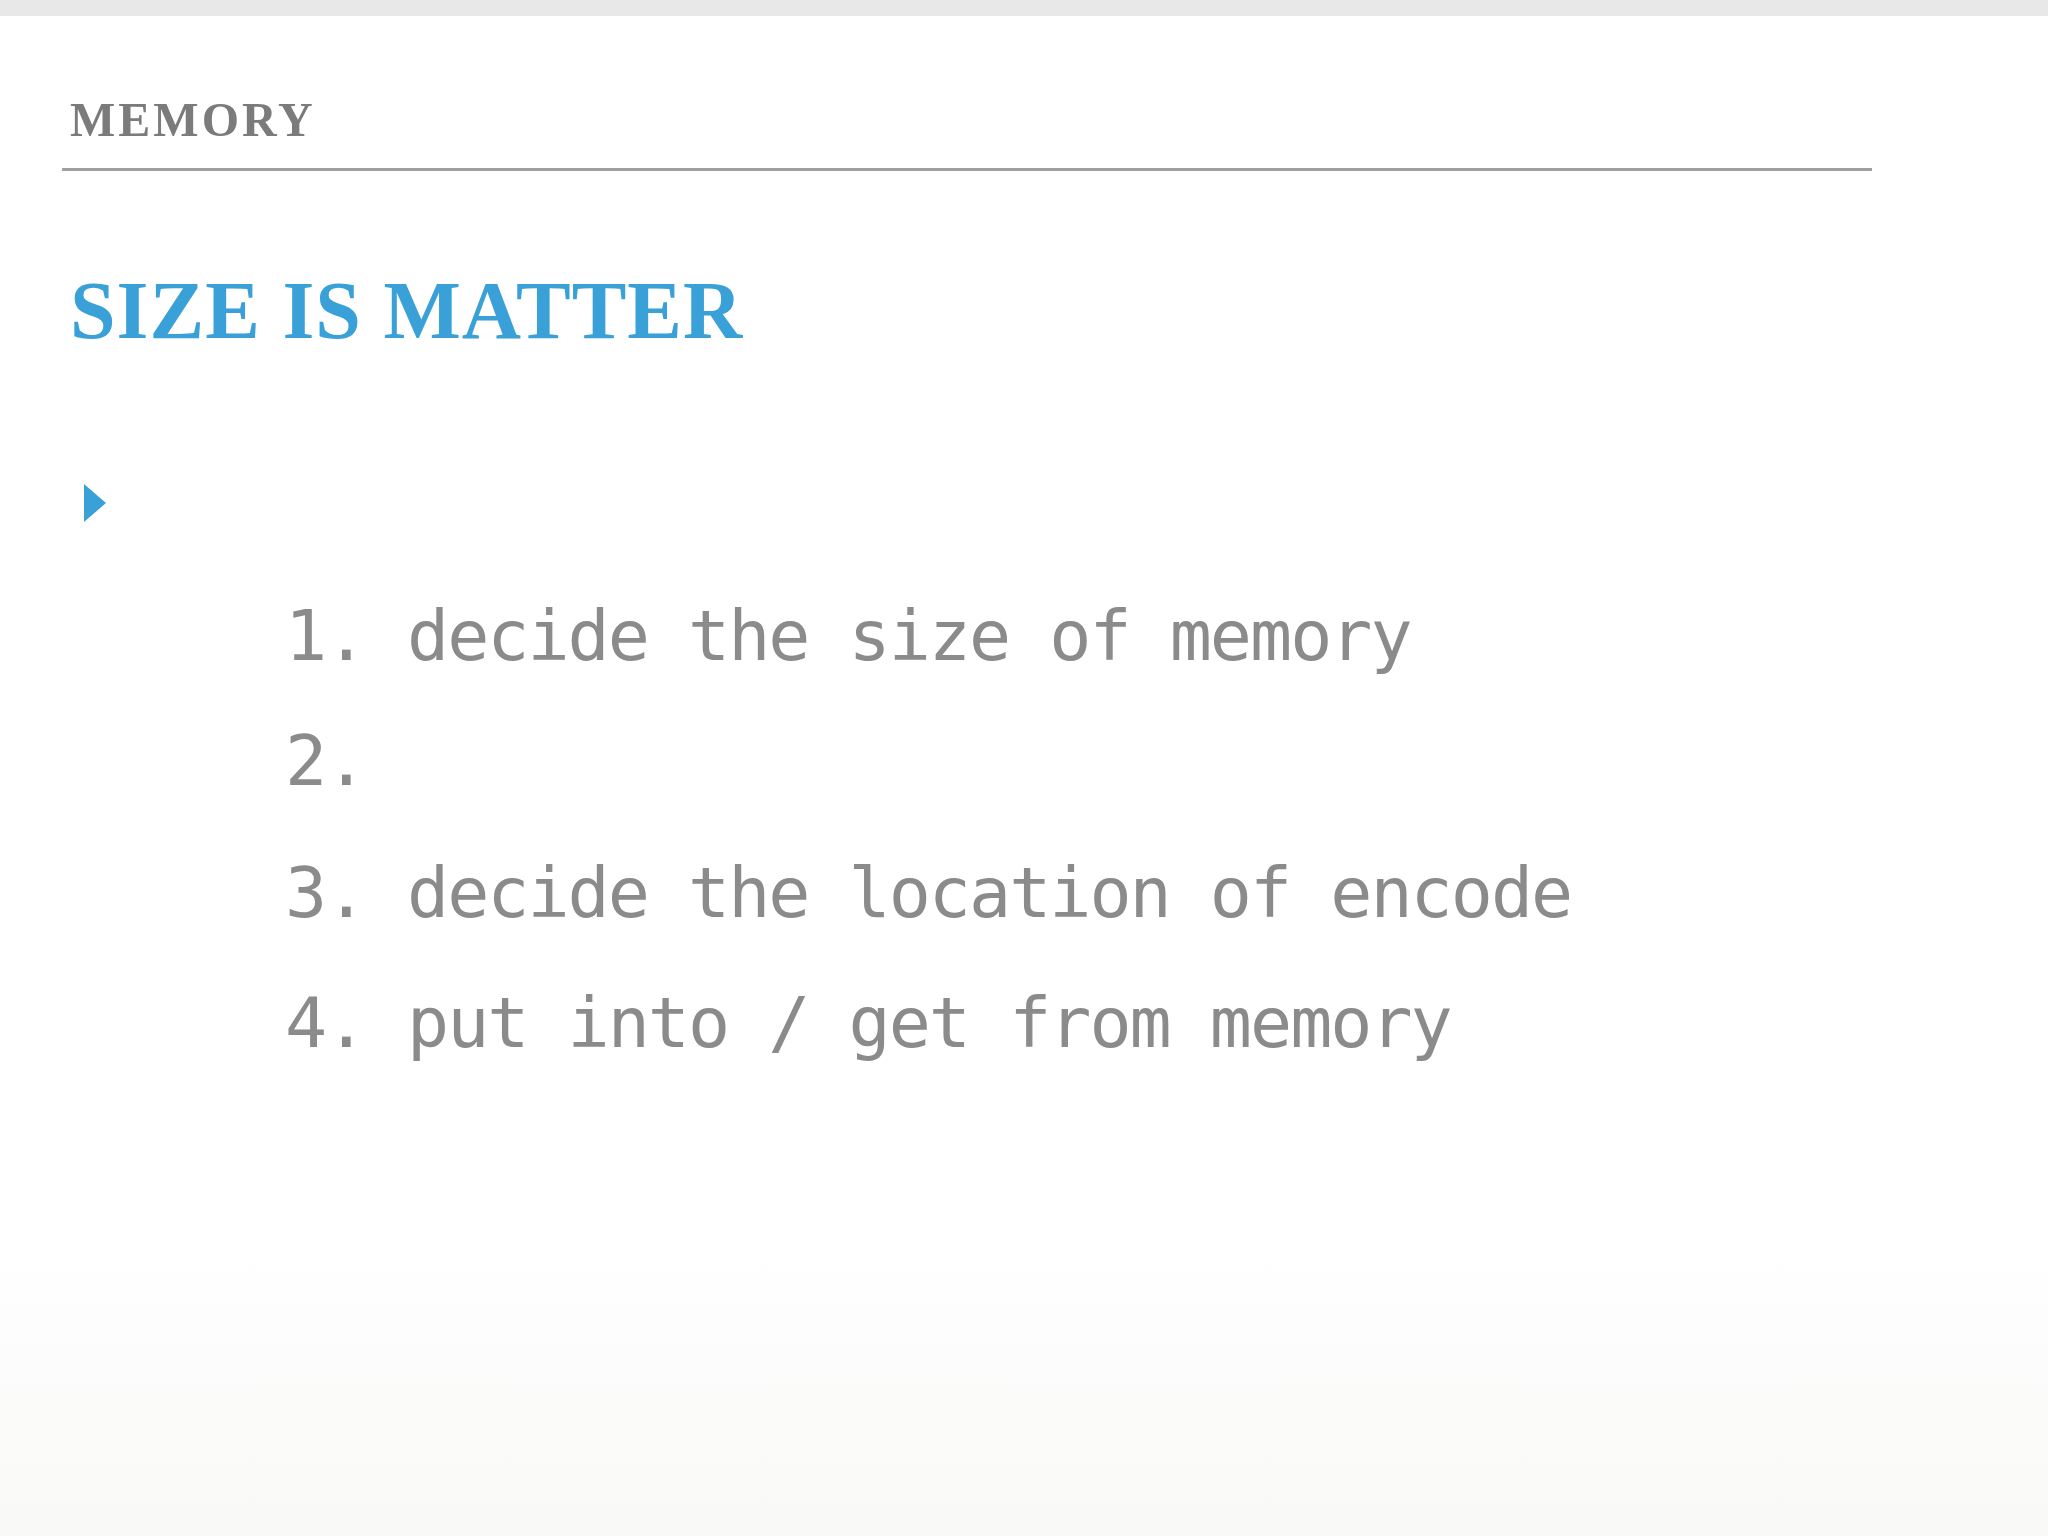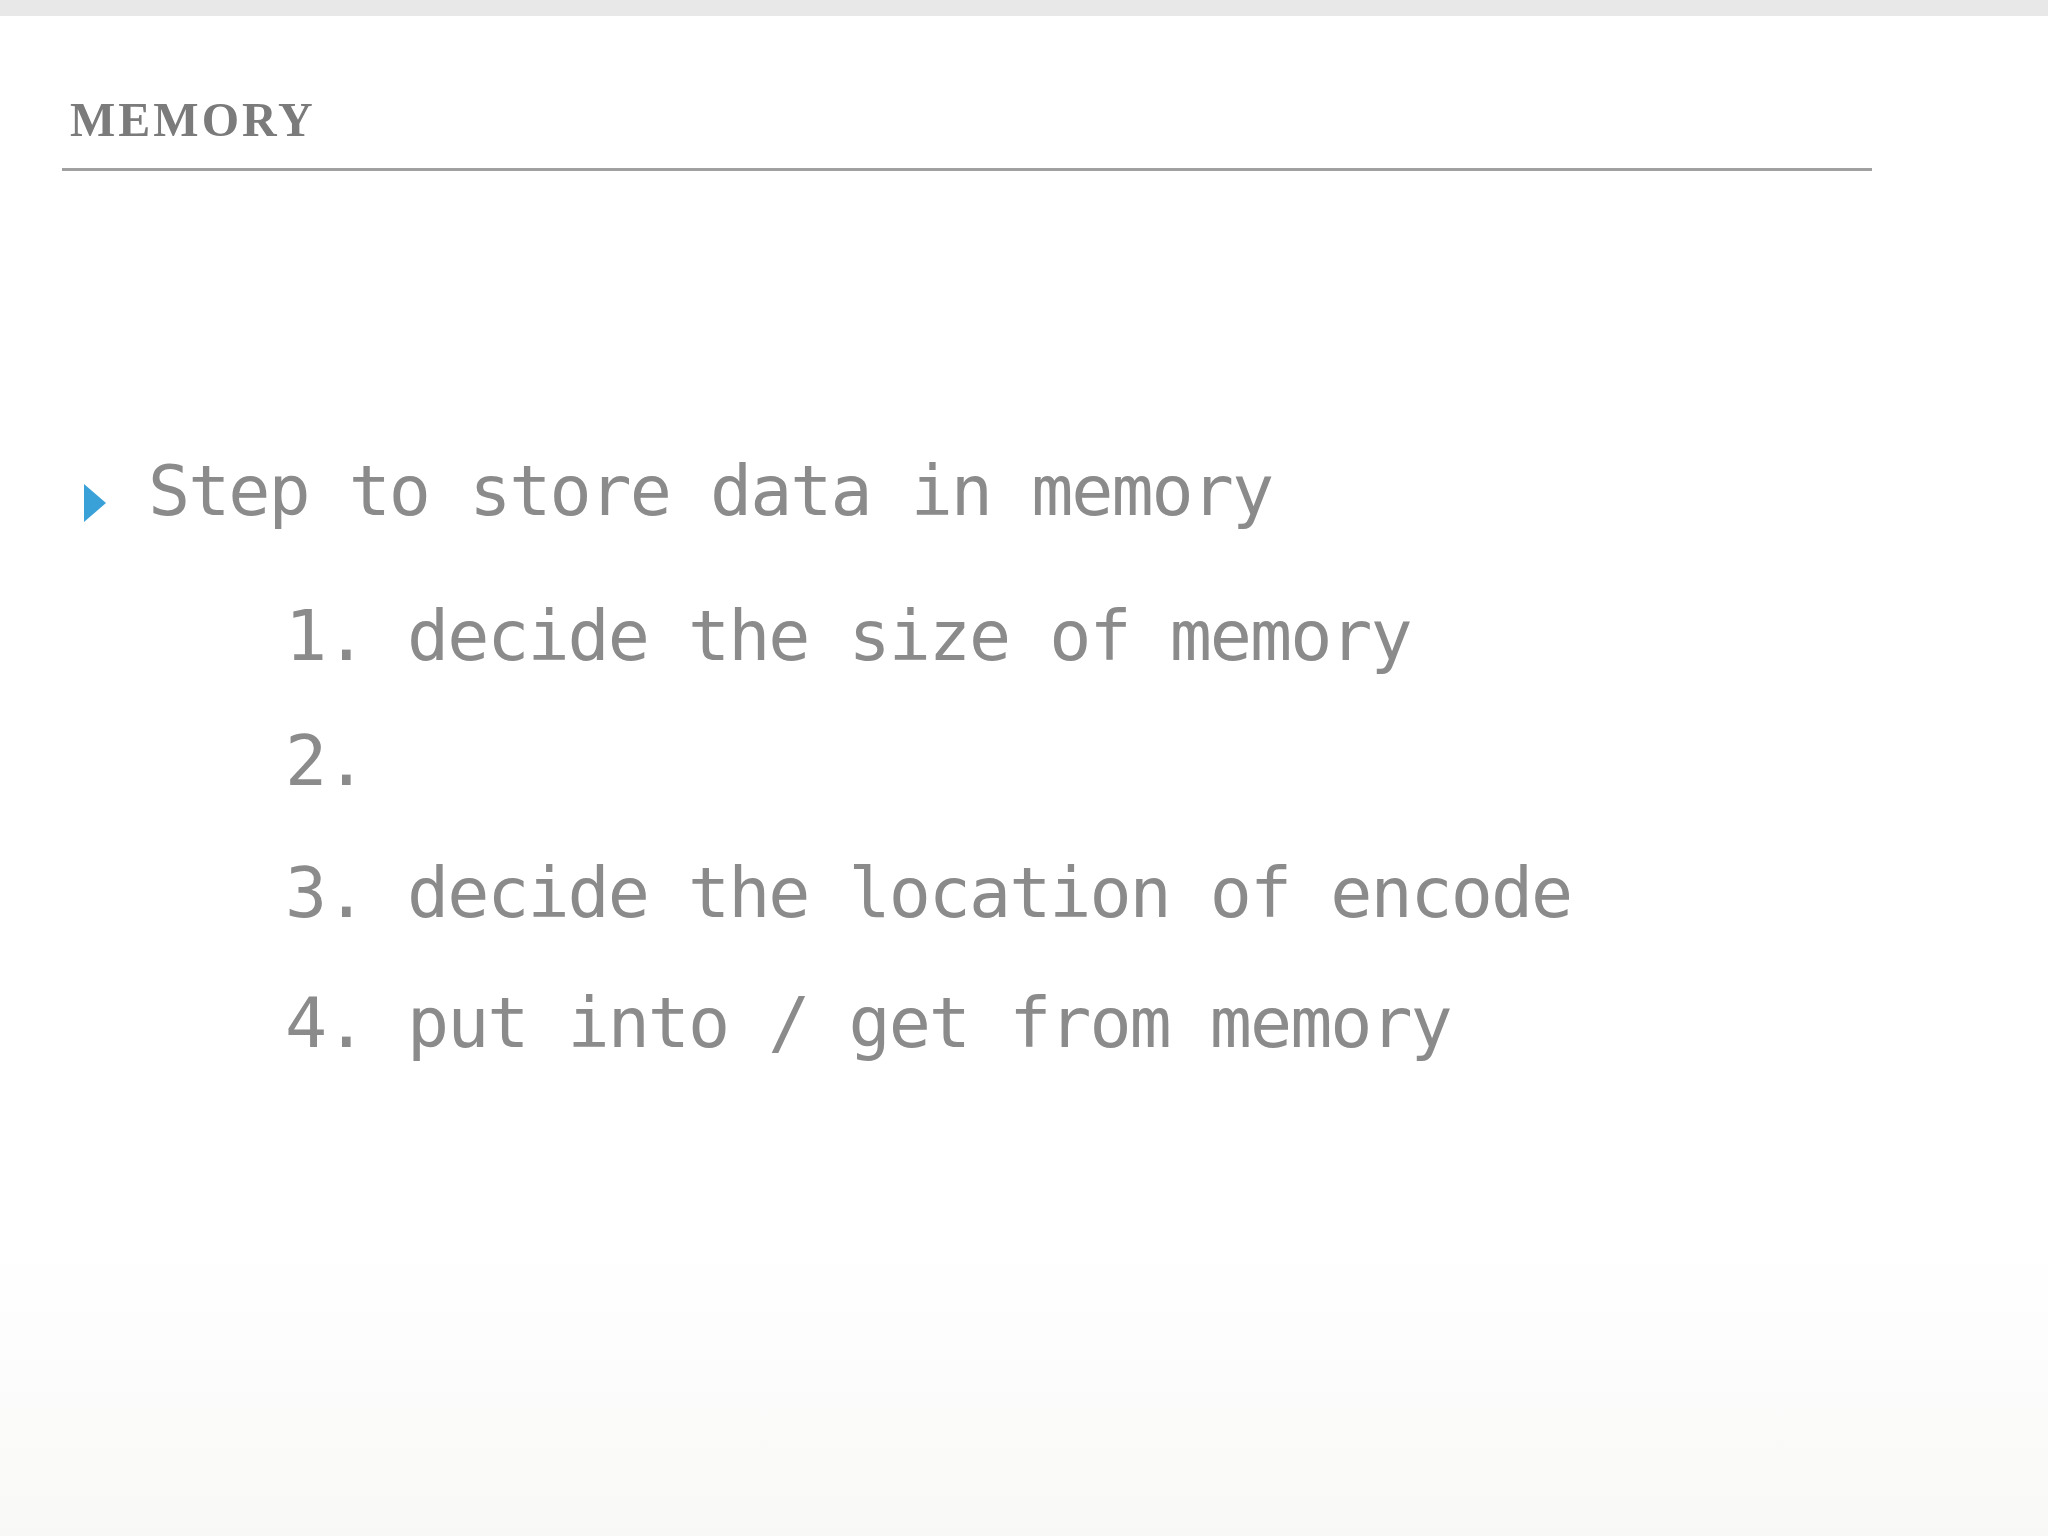--- a/index.html
+++ b/index.html
@@ -85,24 +85,24 @@
 </style>
 </head>
 <body>
 
 <div class="slide">
 
   <div class="slide-header">MEMORY</div>
 
   <div class="header-rule"></div>
 
+  <div class="slide-title">SIZE IS MATTER</div>
 
   <div class="bullet-triangle"></div>
 
-  <div class="bullet-line mono">Step to store data in memory</div>
 
   <div class="enum-item item-1 mono">
     <span class="num">1.</span>
     <span class="txt">decide the size of memory</span>
   </div>
 
   <div class="enum-item item-2 mono">
     <span class="num">2.</span>
   </div>
 

